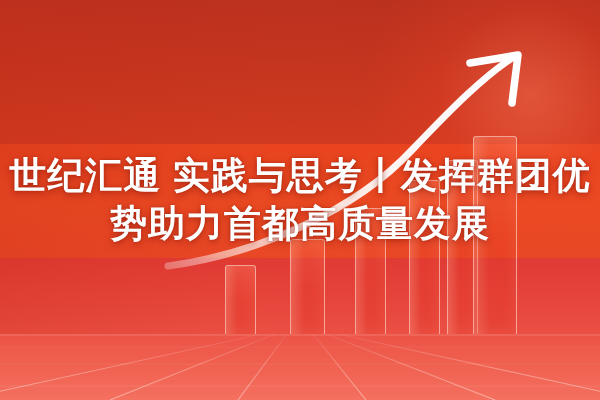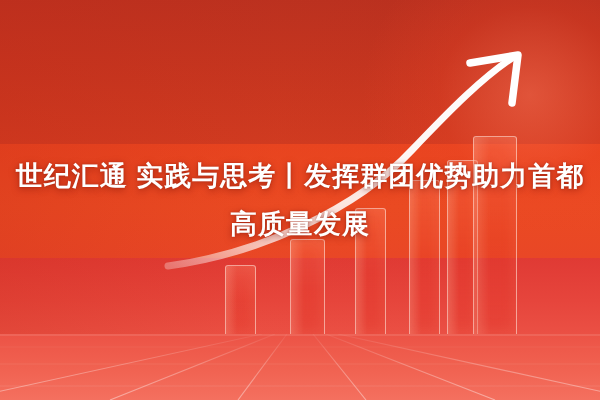--- a/index.html
+++ b/index.html
@@ -59,21 +59,21 @@
   }
 
   
   #arrow { position:absolute; left:0; top:0; width:600px; height:400px; pointer-events:none; }
 
   
   #headline {
     position:absolute; left:0; top:152px; width:600px;
     text-align:center;
     color:#ffffff;
-    font-size:27px;
+    font-size:37px;
     font-weight:bold;
     line-height:48px;
     letter-spacing:1px;
     text-shadow:0 2px 7px rgba(120,15,5,0.55), 0 0 2px rgba(140,25,10,0.5);
     white-space:pre-wrap;
     padding:0 8px;
   }
 </style>
 </head>
 <body>

